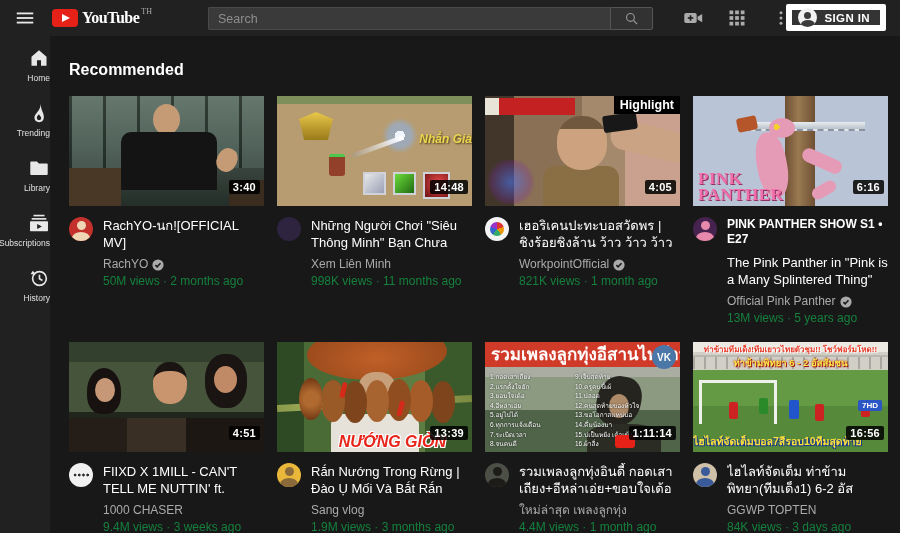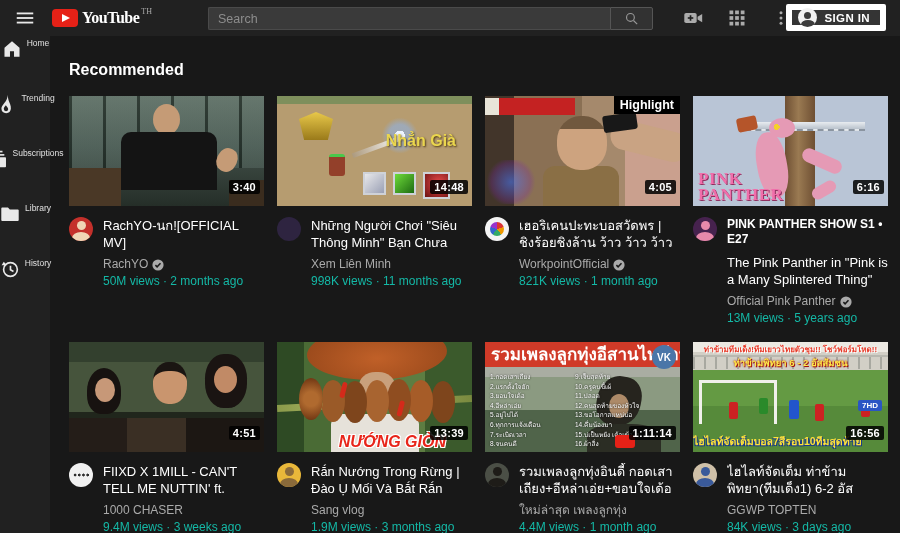--- a/index.html
+++ b/index.html
@@ -21,21 +21,21 @@
   .hdr-icons { position:absolute; right:108px; top:7px; display:flex; gap:22px; align-items:center; height:22px; }
   .hdr-ic { width:22px; height:22px; display:flex; align-items:center; justify-content:center; cursor:pointer; }
   .signin-btn { position:absolute; right:14px; top:4px; height:27px; padding:0 10px 0 6px; background:#343434; border:6px solid #ffffff; border-radius:2px; display:flex; align-items:center; gap:7px; cursor:pointer; }
   .signin-btn .av-circle { width:19px; height:19px; border-radius:50%; background:#f1f1f1; position:relative; overflow:hidden; }
   .signin-btn .av-circle::before { content:""; position:absolute; left:6px; top:3.5px; width:7px; height:7px; border-radius:50%; background:#3c3c3c; }
   .signin-btn .av-circle::after { content:""; position:absolute; left:2.5px; top:12px; width:14px; height:9px; border-radius:50%; background:#3c3c3c; }
   .signin-label { font-size:11.5px; font-weight:bold; letter-spacing:.4px; color:#fff; }
 
   
   .sidebar { position:absolute; left:0; top:36px; width:50px; bottom:0; background:#212121; z-index:9; }
-  .side-item { width:50px; height:53px; display:flex; align-items:flex-start; justify-content:center; gap:4px; cursor:pointer; margin-top:2px; }
+  .side-item { width:50px; height:53px; display:flex; flex-direction:column; align-items:flex-end; justify-content:center; gap:4px; cursor:pointer; margin-top:2px; }
   .side-item svg { display:block; }
   .side-label { font-size:8.5px; color:#e0e0e0; }
 
   
   .main { position:absolute; left:50px; top:36px; right:0; bottom:0; background:#181818; padding:25px 0 0 19px; }
   .section-title { font-size:16px; font-weight:bold; color:#fff; margin-bottom:17px; }
   .grid { display:grid; grid-template-columns:repeat(4,195px); column-gap:13px; row-gap:16px; }
   .card { width:195px; }
 
   .thumb { position:relative; width:195px; height:110px; background:#000; overflow:hidden; cursor:pointer; }
@@ -46,39 +46,39 @@
   .meta { display:flex; margin-top:11px; }
   .avatar { width:24px; height:24px; border-radius:50%; flex:none; margin-right:10px; background:var(--av-bg,#555); position:relative; overflow:hidden; cursor:pointer; }
   .avatar.person::before { content:""; position:absolute; left:7.5px; top:4px; width:9px; height:9px; border-radius:50%; background:var(--av-fg,#ddd); }
   .avatar.person::after { content:""; position:absolute; left:3px; top:14.5px; width:18px; height:12px; border-radius:50%; background:var(--av-fg,#ddd); }
   .avatar.dots::before { content:""; position:absolute; left:4px; top:10px; width:17px; height:4px; background-image:radial-gradient(circle,#2e2e2e 1.3px,transparent 1.7px); background-size:4.2px 4px; }
   .avatar.multi::before { content:""; position:absolute; left:5px; top:5px; width:14px; height:14px; border-radius:50%; background:conic-gradient(#d33 0 20%,#e90 20% 40%,#3a6 40% 60%,#36c 60% 80%,#93c 80%); }
   .info { min-width:0; }
   .show-line { font-size:12px; font-weight:bold; color:#fff; line-height:15px; margin-bottom:7px; }
   .title { font-size:13px; font-weight:500; color:#fff; line-height:17px; max-height:34px; overflow:hidden; cursor:pointer; }
   .channel { font-size:12px; color:#aaa; line-height:15px; margin-top:6px; display:flex; align-items:center; gap:4px; cursor:pointer; }
-  .views { font-size:12px; color:#14b8a6; line-height:15px; margin-top:2px; }
+  .views { font-size:12px; color:#15803d; line-height:15px; margin-top:2px; }
 
   
   .thumb-1 { background:linear-gradient(180deg,#5c6a60 0%,#43514a 45%,#252e28 100%); }
   .thumb-1::before { content:""; position:absolute; left:0; right:0; top:0; height:72px; background:repeating-linear-gradient(90deg,rgba(15,25,20,.55) 0 3px,rgba(150,180,170,.18) 3px 34px); }
   .thumb-1 .a1 { left:84px; top:8px; width:27px; height:31px; border-radius:50%; background:#c59b76; z-index:2; }
   .thumb-1 .a2 { left:52px; top:36px; width:96px; height:58px; border-radius:10px 10px 0 0; background:#141414; z-index:2; }
   .thumb-1 .a3 { left:148px; top:52px; width:20px; height:24px; border-radius:45%; background:#c59b76; transform:rotate(25deg); z-index:2; }
   .thumb-1 .a4 { left:0; top:72px; width:52px; height:38px; background:#4a3826; }
   .thumb-1 .a5 { left:160px; top:84px; width:35px; height:26px; background:#3a2c1e; }
 
   .thumb-2 { background:radial-gradient(circle at 63% 36%,#eef5ff 0 5px,rgba(140,180,240,.55) 5px 11px,rgba(140,180,240,0) 18px),linear-gradient(180deg,#7e8f5c 0 7%,#b69c70 7% 100%); }
   .thumb-2 .a1 { left:22px; top:16px; width:34px; height:28px; background:linear-gradient(180deg,#e8c84a,#9a7a1a); clip-path:polygon(50% 0,100% 25%,85% 100%,15% 100%,0 25%); }
   .thumb-2 .a2 { left:74px; top:48px; width:54px; height:5px; background:linear-gradient(90deg,rgba(90,140,255,.1),#fff); transform:rotate(-20deg); }
   .thumb-2 .a3 { left:52px; top:58px; width:16px; height:22px; background:#93402a; border-top:3px solid #49c84a; border-radius:3px; }
   .thumb-2 .a4 { left:86px; top:76px; width:23px; height:23px; background:linear-gradient(135deg,#e8e8ea,#9aa0b5); border:2px solid #cfd2d8; }
   .thumb-2 .a5 { left:116px; top:76px; width:23px; height:23px; background:linear-gradient(135deg,#6edb3a,#1e6b12); border:2px solid #cfd2d8; }
   .thumb-2::after { content:""; position:absolute; left:146px; top:76px; width:23px; height:23px; background:radial-gradient(circle at 60% 40%,#e84a4a,#6b1212); border:2px solid #cfd2d8; }
-  .ov.lol-title { right:16px; top:36px; font-size:16px; font-weight:bold; color:#ead64e; text-shadow:1px 1px 2px rgba(60,40,0,.85); }
+  .ov.lol-title { right:0; top:36px; font-size:12px; font-weight:bold; color:#ead64e; text-shadow:1px 1px 2px rgba(60,40,0,.85);font-style:italic; }
 
   .thumb-3 { background:linear-gradient(90deg,#42352a 0 15%,#8a7054 15% 50%,#a5896c 50% 72%,#caa08e 72% 100%); }
   .thumb-3::before { content:""; position:absolute; left:2px; bottom:2px; width:48px; height:44px; background:radial-gradient(circle,rgba(74,122,255,.55),rgba(120,40,180,.25) 60%,transparent 75%); }
   .thumb-3 .a1 { left:72px; top:20px; width:50px; height:54px; border-radius:46%; background:linear-gradient(180deg,#70583e 0 24%,#cda37f 24%); z-index:2; }
   .thumb-3 .a2 { left:58px; top:70px; width:76px; height:40px; border-radius:12px 12px 0 0; background:#8a6f45; }
   .thumb-3 .a3 { right:-8px; top:30px; width:78px; height:30px; background:#c9a383; transform:rotate(14deg); border-radius:14px; }
   .thumb-3 .a4 { left:118px; top:18px; width:34px; height:17px; background:#181818; border-radius:3px; transform:rotate(-8deg); z-index:2; }
   .thumb-3 .a5 { left:0; top:2px; width:90px; height:17px; background:#c42222; border-left:14px solid #e8e4d8; }
   .ov.highlight-badge { top:0; right:0; background:#000; color:#fff; font-size:12.5px; font-weight:bold; padding:2px 6px; }
 
@@ -206,35 +206,35 @@
         <svg width="22" height="22" viewBox="0 0 24 24" fill="#e8e8e8">
           <path d="M13.2 2c.9 4.8-1.4 7-3.2 9.2C8.3 13.3 7 15 7 17.3A5.2 5.2 0 0 0 12.2 22a5.2 5.2 0 0 0 5.1-4.7c.4-3.6-1.6-6.4-2.5-9.4-.5-1.8-.8-3.7-1.6-5.9zM12 19.8a2.4 2.4 0 0 1-2.4-2.5c0-1.6 1-2.6 2.2-4 1 1.6 2.7 3 2.6 4.4a2.4 2.4 0 0 1-2.4 2.1z"></path>
         </svg>
       </span>
     <span class="side-label">Trending</span>
   </div>
 
   <div class="side-item">
     <span class="side-ic">
         <svg width="22" height="22" viewBox="0 0 24 24" fill="#e8e8e8">
+          <path d="M3.5 5h6.3l2 2h8.7a1 1 0 0 1 1 1v10.5a1 1 0 0 1-1 1h-17a1 1 0 0 1-1-1V6a1 1 0 0 1 1-1z"></path>
+        </svg>
+      </span>
+    <span class="side-label">Library</span>
+  </div>
+
+  <div class="side-item">
+    <span class="side-ic">
+        <svg width="22" height="22" viewBox="0 0 24 24" fill="#e8e8e8">
           <rect x="6" y="3" width="12" height="1.8"></rect>
           <rect x="4" y="6.6" width="16" height="1.8"></rect>
           <path d="M3 10.2h18a.8.8 0 0 1 .8.8v9.2a.8.8 0 0 1-.8.8H3a.8.8 0 0 1-.8-.8V11a.8.8 0 0 1 .8-.8zm7 3v5.4l5.2-2.7z"></path>
         </svg>
       </span>
     <span class="side-label">Subscriptions</span>
-  </div>
-
-  <div class="side-item">
-    <span class="side-ic">
-        <svg width="22" height="22" viewBox="0 0 24 24" fill="#e8e8e8">
-          <path d="M3.5 5h6.3l2 2h8.7a1 1 0 0 1 1 1v10.5a1 1 0 0 1-1 1h-17a1 1 0 0 1-1-1V6a1 1 0 0 1 1-1z"></path>
-        </svg>
-      </span>
-    <span class="side-label">Library</span>
   </div>
 
   <div class="side-item">
     <span class="side-ic">
         <svg width="22" height="22" viewBox="0 0 24 24" fill="none">
           <circle cx="12.5" cy="12.5" r="7.5" stroke="#e8e8e8" stroke-width="1.8"></circle>
           <polyline points="12.5,8.5 12.5,12.9 15.8,14.8" stroke="#e8e8e8" stroke-width="1.8" fill="none"></polyline>
           <path d="M5.2 4.2 8.6 8H2.8Z" fill="#e8e8e8"></path>
         </svg>
       </span>

